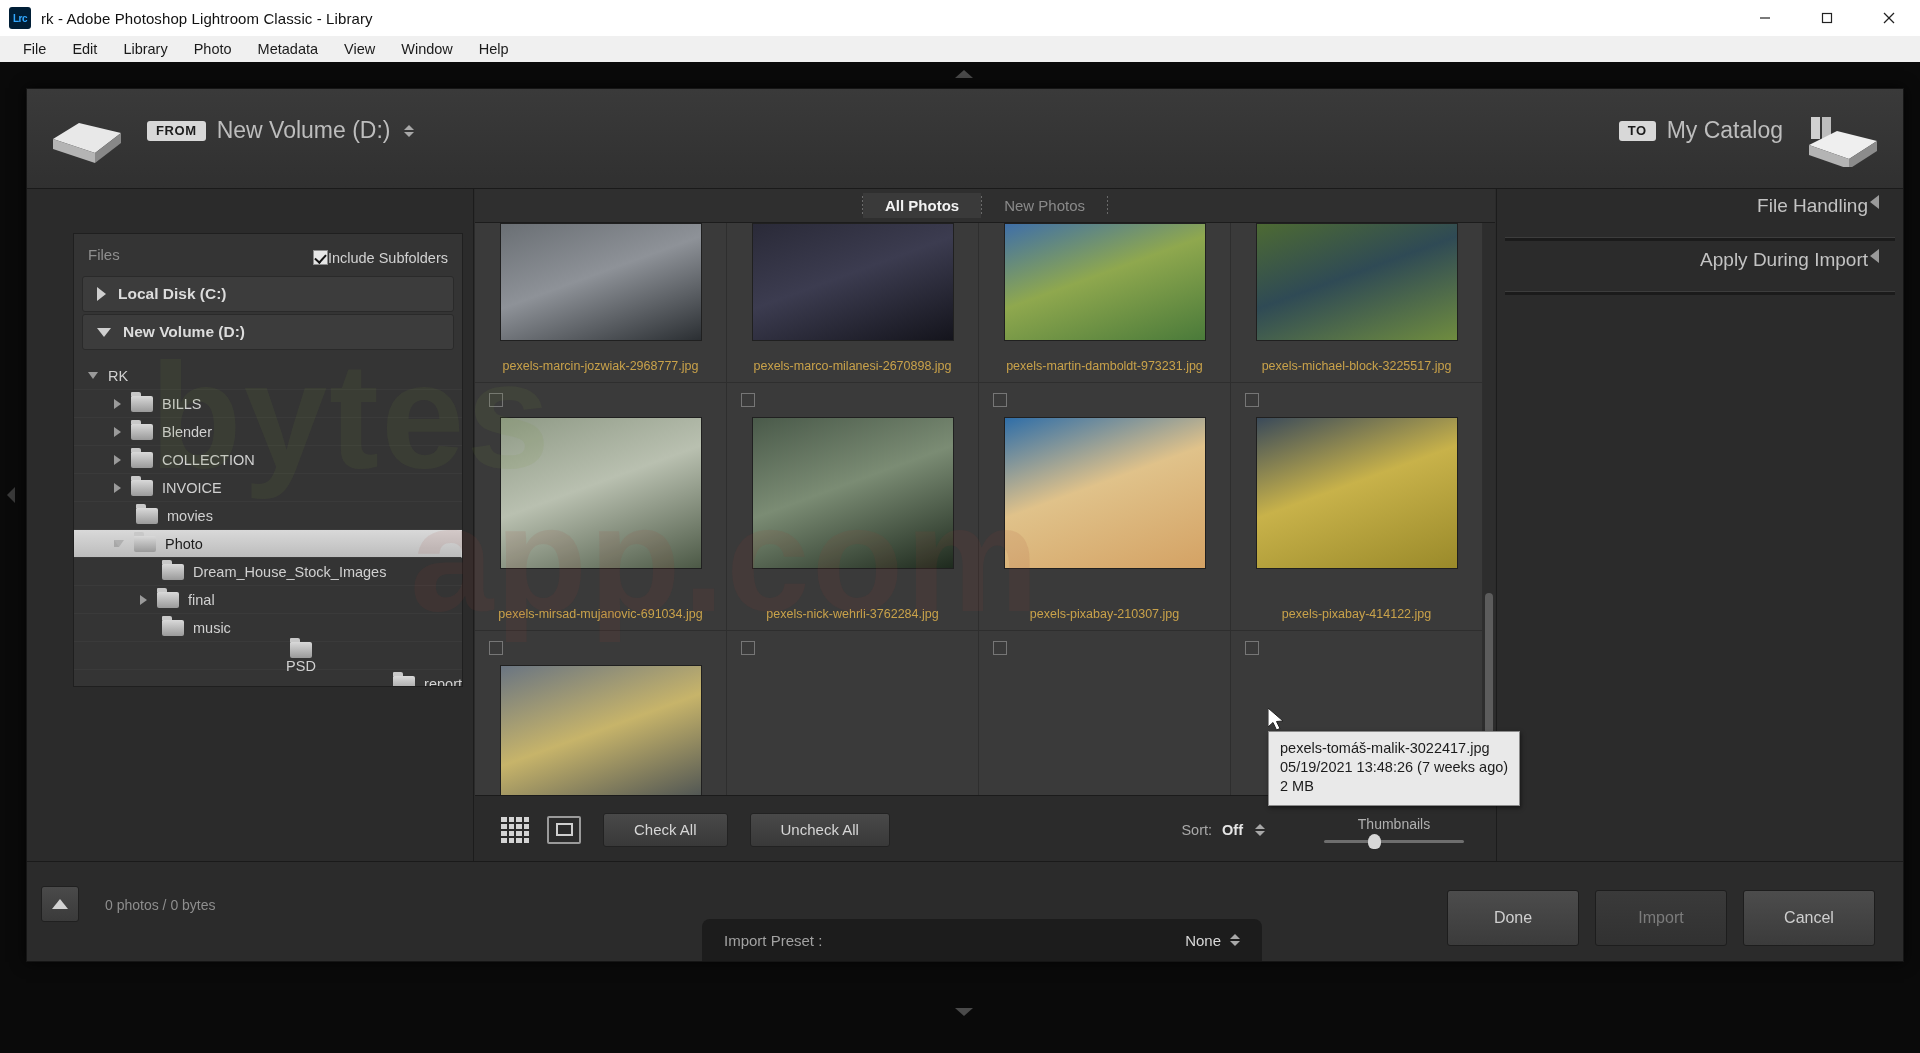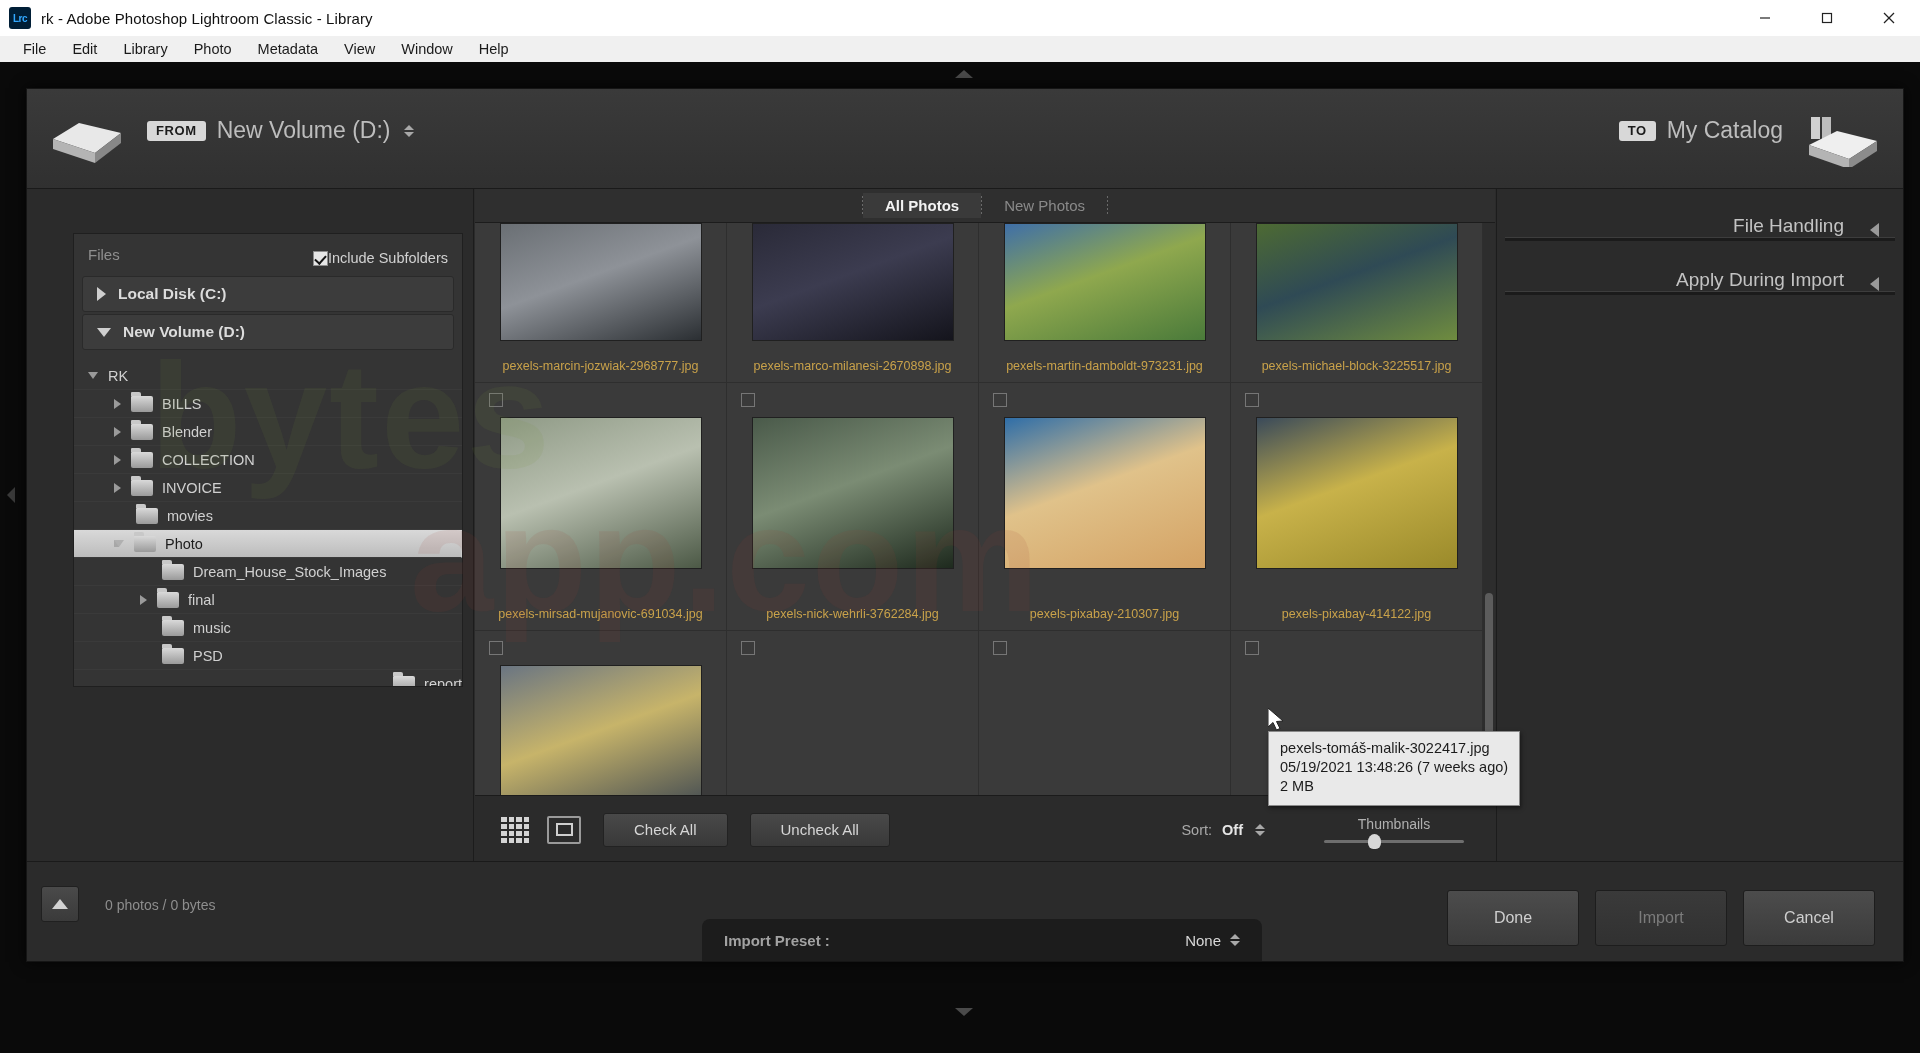--- a/index.html
+++ b/index.html
@@ -157,21 +157,21 @@
     border-top: 5px solid #b5b5b5;
   }
   .source-box {
     position: absolute; left: 46px; top: 44px; width: 390px; height: 454px;
     background: #343434; border: 1px solid #1f1f1f;
   }
   .files-row {
     display: flex; align-items: center; height: 40px; padding: 0 14px;
   }
   .files-label { font-size: 15px; color: #8f8f8f; }
-  .subfolders-wrap { margin-left: auto; display: flex; align-items: center; gap: 0; margin-top: 8px; }
+  .subfolders-wrap { margin-left: auto; display: flex; align-items: flex-start; gap: 0; margin-top: 8px; }
   .cbox {
     width: 15px; height: 15px; background: #e6e6e6; border: 1px solid #8c8c8c;
     position: relative;
   }
   .cbox::after {
     content: ""; position: absolute; left: 3px; top: 1px;
     width: 5px; height: 9px; border: solid #151515;
     border-width: 0 2px 2px 0; transform: rotate(42deg);
   }
   .subfolders-label { font-size: 14.5px; color: #d2d2d2; }
@@ -326,21 +326,21 @@
   
   .right-panel {
     position: absolute; right: 0; top: 0; width: 407px; height: 100%;
     background: #2b2b2b; border-left: 1px solid #1c1c1c;
     padding-top: 6px;
   }
   .rp-section {
     margin: 0 8px 8px 8px;
   }
   .rp-head {
-    display: flex; align-items: flex-end; justify-content: flex-end; gap: 26px;
+    display: flex; align-items: flex-start; justify-content: flex-end; gap: 2px;
     height: 42px; padding-right: 16px;
   }
   .rp-title { font-size: 19px; color: #c3c3c3; }
   .rp-tri {
     width: 0; height: 0;
     border-top: 7px solid transparent; border-bottom: 7px solid transparent;
     border-right: 9px solid #9a9a9a;
   }
   .rp-divider { height: 4px; background: #1b1b1b; border-top: 1px solid #3d3d3d; }
 
@@ -361,21 +361,21 @@
   }
   .photo-count {
     position: absolute; left: 78px; top: 35px;
     font-size: 14px; color: #8e8e8e;
   }
   .preset-strip {
     position: absolute; left: 675px; bottom: 0; width: 560px; height: 42px;
     background: #1c1c1c; border-radius: 8px 8px 0 0;
     display: flex; align-items: center; padding: 0 22px;
   }
-  .preset-label { font-size: 15px; color: #a2a2a2; font-weight: bold; }
+  .preset-label { font-size: 15px; color: #a2a2a2; }
   .preset-value { margin-left: auto; font-size: 15px; color: #d8d8d8; display: flex; align-items: center; gap: 7px; }
   .btn-row { position: absolute; right: 28px; top: 28px; display: flex; gap: 16px; }
   .big-btn {
     width: 132px; height: 56px; border-radius: 3px;
     background: linear-gradient(#4c4c4c, #3b3b3b);
     border: 1px solid #1d1d1d;
     font-size: 16px; color: #cfcfcf;
     display: flex; align-items: center; justify-content: center;
   }
   .big-btn.disabled { color: #7c7c7c; background: linear-gradient(#3a3a3a, #313131); }
@@ -579,21 +579,21 @@
               <span style="width: 9px; flex: 0 0 auto;"></span>
               <span class="tree-label">final</span>
             </div>
             <div class="tree-row" style="padding-left: 66px;">
               <span class="tw-spacer"></span>
               <span style="width: 10px; flex: 0 0 auto;"></span>
               <span class="folder-ico"></span>
               <span style="width: 9px; flex: 0 0 auto;"></span>
               <span class="tree-label">music</span>
             </div>
-            <div class="tree-row" style="padding-left: 66px;">
+            <div class="tree-row" style="padding-left: 66px; flex-direction: column;">
               <span class="tw-spacer"></span>
               <span style="width: 10px; flex: 0 0 auto;"></span>
               <span class="folder-ico"></span>
               <span style="width: 9px; flex: 0 0 auto;"></span>
               <span class="tree-label">PSD</span>
             </div>
             <div class="tree-row" style="padding-left: 40px; justify-content: flex-end;">
               <span class="tw-spacer"></span>
               <span style="width: 10px; flex: 0 0 auto;"></span>
               <span class="folder-ico"></span>

